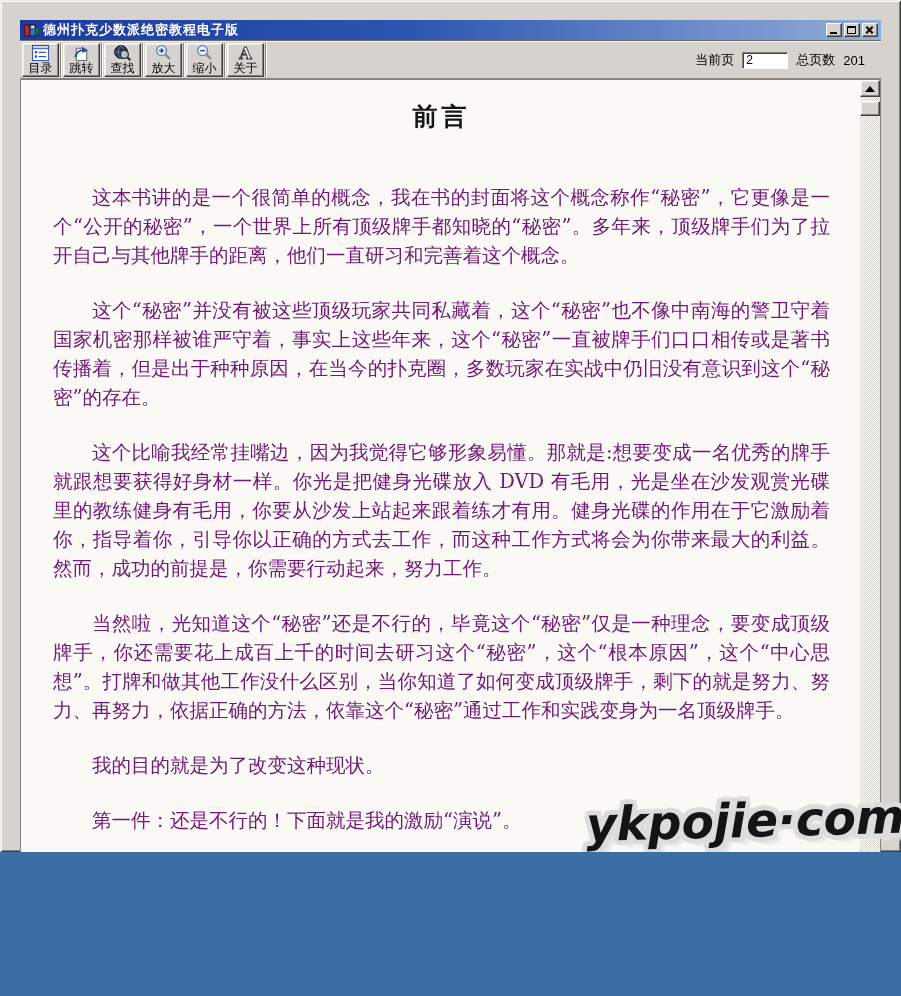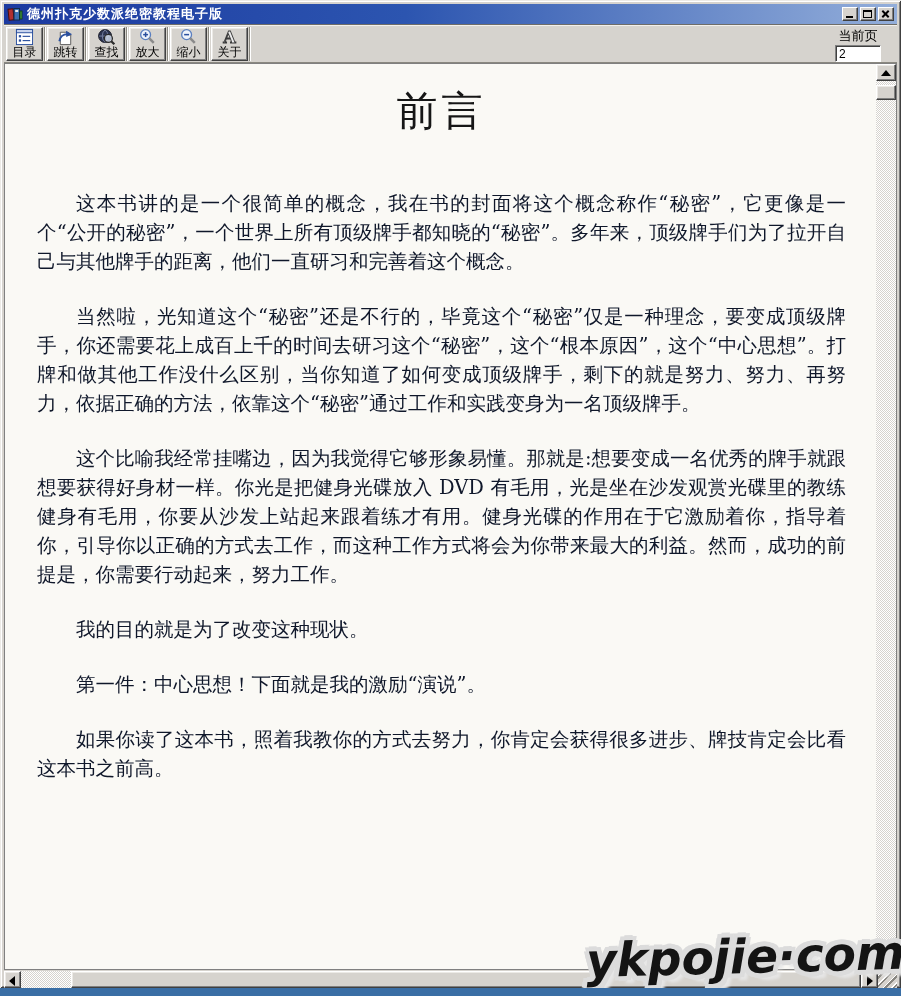--- a/index.html
+++ b/index.html
@@ -1,24 +1,24 @@
 <!DOCTYPE html>
 <html><head>
 <meta charset="utf-8">
 <style>
   * { margin:0; padding:0; box-sizing:border-box; }
   html,body { width:901px; height:996px; font-family:"Liberation Sans",sans-serif; }
   body { background:#3a6ea5; }
 
   
   .window {
-    position:relative; width:901px; height:988px; background:#d6d3ce;
+    position:relative; width:901px; height:852px; background:#d6d3ce;
     box-shadow: inset 1px 1px 0 #eceae6, inset -1px -1px 0 #404040,
                 inset 2px 2px 0 #ffffff, inset -2px -2px 0 #808080;
-    padding:4px; overflow:hidden;
+    padding:20px; overflow:hidden;
   }
   .titlebar {
     height:21px; display:flex; align-items:center; gap:4px; padding:0 3px;
     background:linear-gradient(90deg,#1c3aa0 0%,#2c55b0 45%,#93aeda 100%);
     border-bottom:1px solid #6f6d68;
   }
   .titlebar .app-icon { width:16px; height:16px; flex:0 0 auto; }
   .titlebar .title-text {
     color:#ffffff; font-weight:bold; font-size:13px; letter-spacing:1px; flex:1 1 auto;
     white-space:nowrap; overflow:hidden;
@@ -46,41 +46,41 @@
   .tb-btn {
     width:37px; display:flex; flex-direction:column; align-items:center; justify-content:flex-end;
     background:#d6d3ce; cursor:pointer; padding:1px 0 1px;
     border:1px solid; border-color:#ffffff #404040 #404040 #ffffff;
     box-shadow: inset -1px -1px 0 #808080, inset 1px 1px 0 #eceae6;
   }
   .tb-btn .tb-ico { height:19px; display:flex; align-items:center; justify-content:center; }
   .tb-btn .tb-label { font-size:12px; color:#000; line-height:13px; white-space:nowrap; }
   .tb-sep { width:2px; margin:0 1px; border-left:1px solid #8a8880; border-right:1px solid #ffffff; }
   .tb-spacer { flex:1 1 auto; }
-  .page-controls { display:flex; align-items:center; padding-right:14px; font-size:13px; color:#000;flex-direction:column; }
+  .page-controls { display:flex; align-items:center; gap:8px; padding-right:14px; font-size:13px; color:#000; }
   .page-input {
     width:46px; height:17px; font-size:12px; padding:1px 3px; background:#fff; color:#000;
     border:1px solid; border-color:#808080 #ffffff #ffffff #808080;
     box-shadow: inset 1px 1px 0 #404040; outline:none; font-family:"Liberation Sans",sans-serif;
   }
 
   
   .doc-wrap { position:relative; height:907px; border:1px solid #808080; background:#faf9f5; }
   .doc-view {
     position:absolute; left:0; top:0; right:20px; bottom:0; overflow:hidden;
     background:#faf9f5; color:#1c1c1c;
   }
   .doc-page { padding:12px 30px 0 32px; font-family:"DejaVu Serif","Liberation Serif",serif; }
   .doc-title {
-    text-align:center; font-size:41px; font-weight:normal; letter-spacing:4px;
+    text-align:center; font-size:25px; font-weight:bold; letter-spacing:4px;
     margin:8px 0 50px; color:#161616;
   }
   .doc-page p {
     font-size:19.5px; line-height:29px; text-indent:2em; text-align:justify;
-    margin-bottom:26px; color:#0f172a;
+    margin-bottom:26px; color:#701a75;
   }
 
   
   .dither {
     background-image:
       linear-gradient(45deg,#ffffff 25%,transparent 25%,transparent 75%,#ffffff 75%),
       linear-gradient(45deg,#ffffff 25%,#d6d3ce 25%,#d6d3ce 75%,#ffffff 75%);
     background-size:2px 2px; background-position:0 0,1px 1px; background-color:#d6d3ce;
   }
   .sb-btn {
@@ -240,24 +240,25 @@
       <span>总页数</span>
       <span>201</span>
     </div>
   </div>
 
   <div class="doc-wrap">
     <div class="doc-view">
       <div class="doc-page">
         <div class="doc-title">前言</div>
         <p>这本书讲的是一个很简单的概念，我在书的封面将这个概念称作“秘密”，它更像是一个“公开的秘密”，一个世界上所有顶级牌手都知晓的“秘密”。多年来，顶级牌手们为了拉开自己与其他牌手的距离，他们一直研习和完善着这个概念。</p>
+        <p>这个“秘密”并没有被这些顶级玩家共同私藏着，这个“秘密”也不像中南海的警卫守着国家机密那样被谁严守着，事实上这些年来，这个“秘密”一直被牌手们口口相传或是著书传播着，但是出于种种原因，在当今的扑克圈，多数玩家在实战中仍旧没有意识到这个“秘密”的存在。</p>
+        <p>这个比喻我经常挂嘴边，因为我觉得它够形象易懂。那就是:想要变成一名优秀的牌手就跟想要获得好身材一样。你光是把健身光碟放入 DVD 有毛用，光是坐在沙发观赏光碟里的教练健身有毛用，你要从沙发上站起来跟着练才有用。健身光碟的作用在于它激励着你，指导着你，引导你以正确的方式去工作，而这种工作方式将会为你带来最大的利益。然而，成功的前提是，你需要行动起来，努力工作。</p>
         <p>当然啦，光知道这个“秘密”还是不行的，毕竟这个“秘密”仅是一种理念，要变成顶级牌手，你还需要花上成百上千的时间去研习这个“秘密”，这个“根本原因”，这个“中心思想”。打牌和做其他工作没什么区别，当你知道了如何变成顶级牌手，剩下的就是努力、努力、再努力，依据正确的方法，依靠这个“秘密”通过工作和实践变身为一名顶级牌手。</p>
-        <p>这个比喻我经常挂嘴边，因为我觉得它够形象易懂。那就是:想要变成一名优秀的牌手就跟想要获得好身材一样。你光是把健身光碟放入 DVD 有毛用，光是坐在沙发观赏光碟里的教练健身有毛用，你要从沙发上站起来跟着练才有用。健身光碟的作用在于它激励着你，指导着你，引导你以正确的方式去工作，而这种工作方式将会为你带来最大的利益。然而，成功的前提是，你需要行动起来，努力工作。</p>
         <p>我的目的就是为了改变这种现状。</p>
-        <p>第一件：中心思想！下面就是我的激励“演说”。</p>
+        <p>第一件：还是不行的！下面就是我的激励“演说”。</p>
         <p>如果你读了这本书，照着我教你的方式去努力，你肯定会获得很多进步、牌技肯定会比看这本书之前高。</p>
       </div>
     </div>
 
     <div class="vscroll dither">
       <div class="sb-btn sb-up">
           <span class="tri tri-up"></span>
         </div>
       <div class="v-thumb"></div>
       <div class="sb-btn sb-down">

